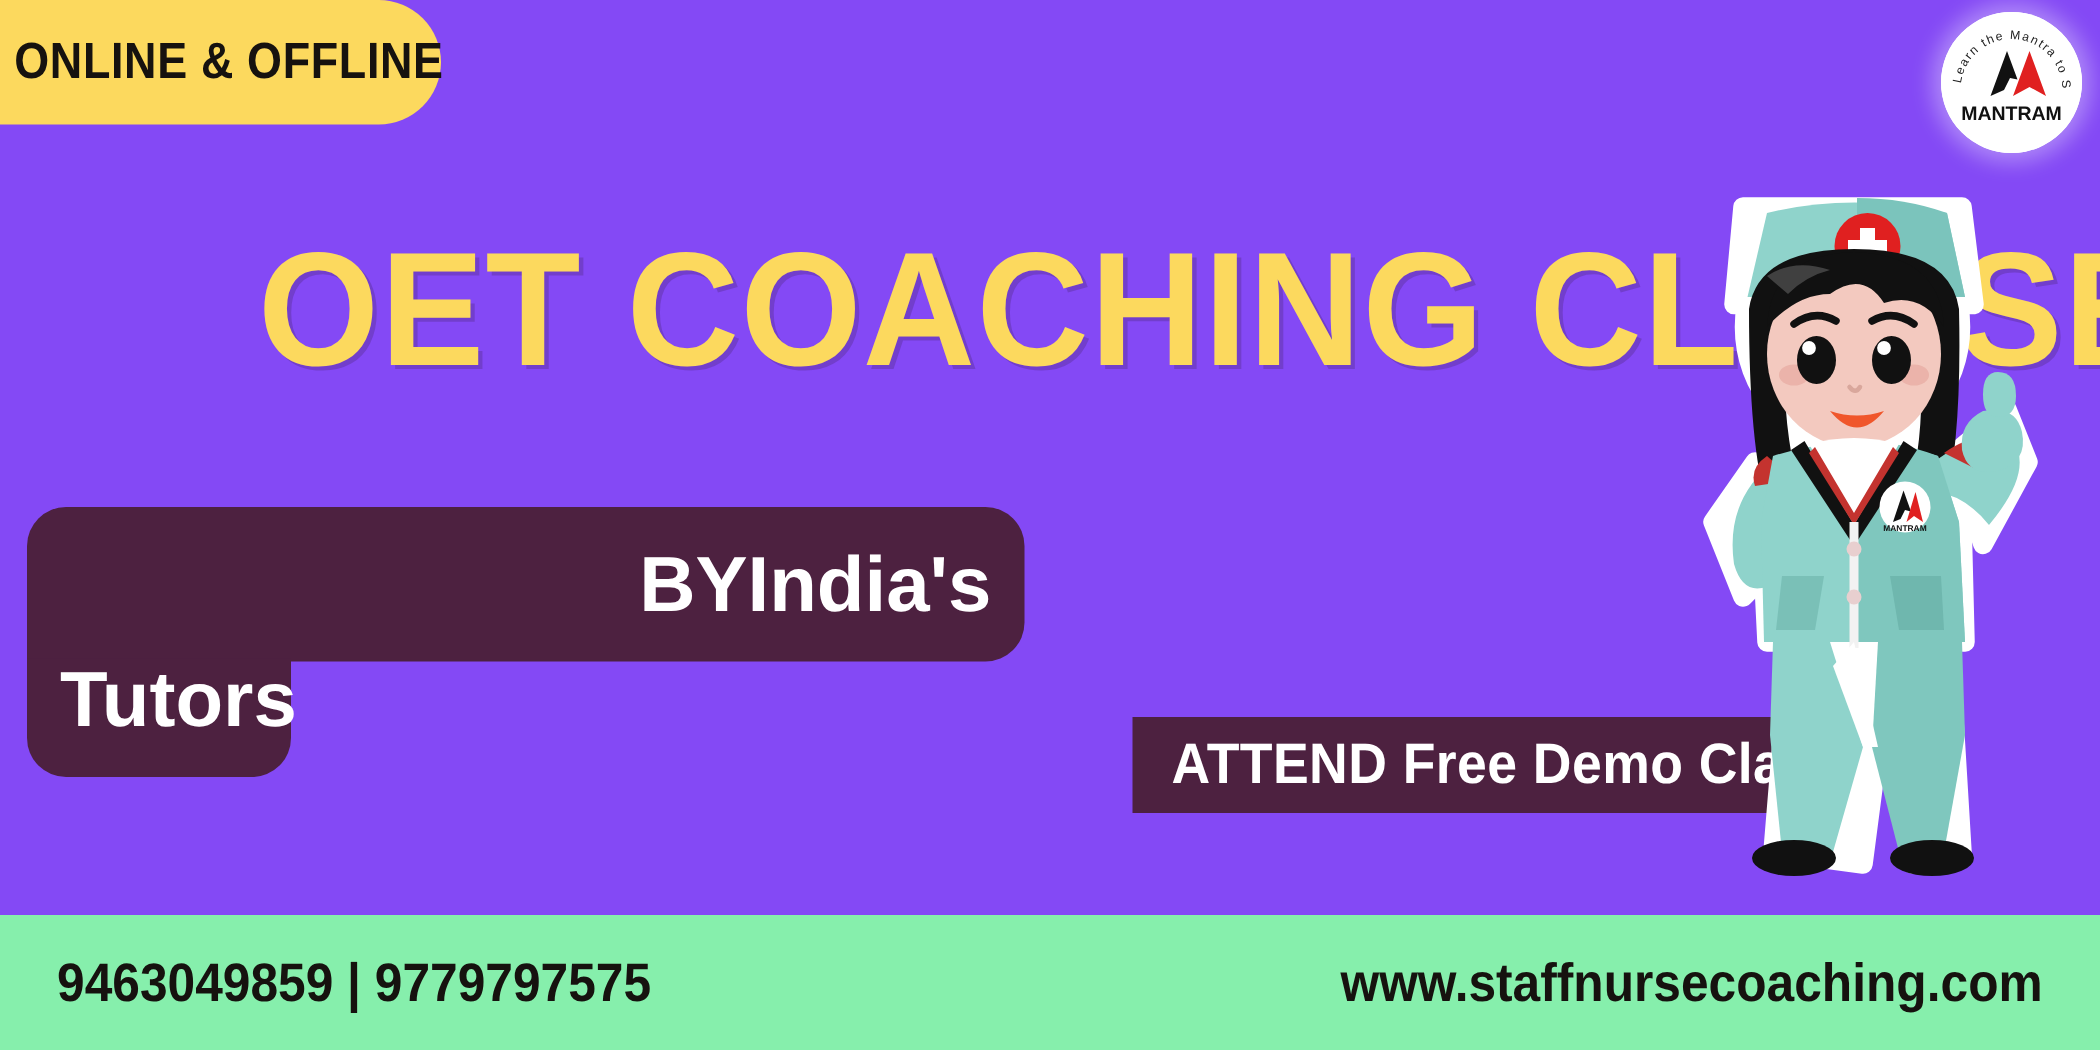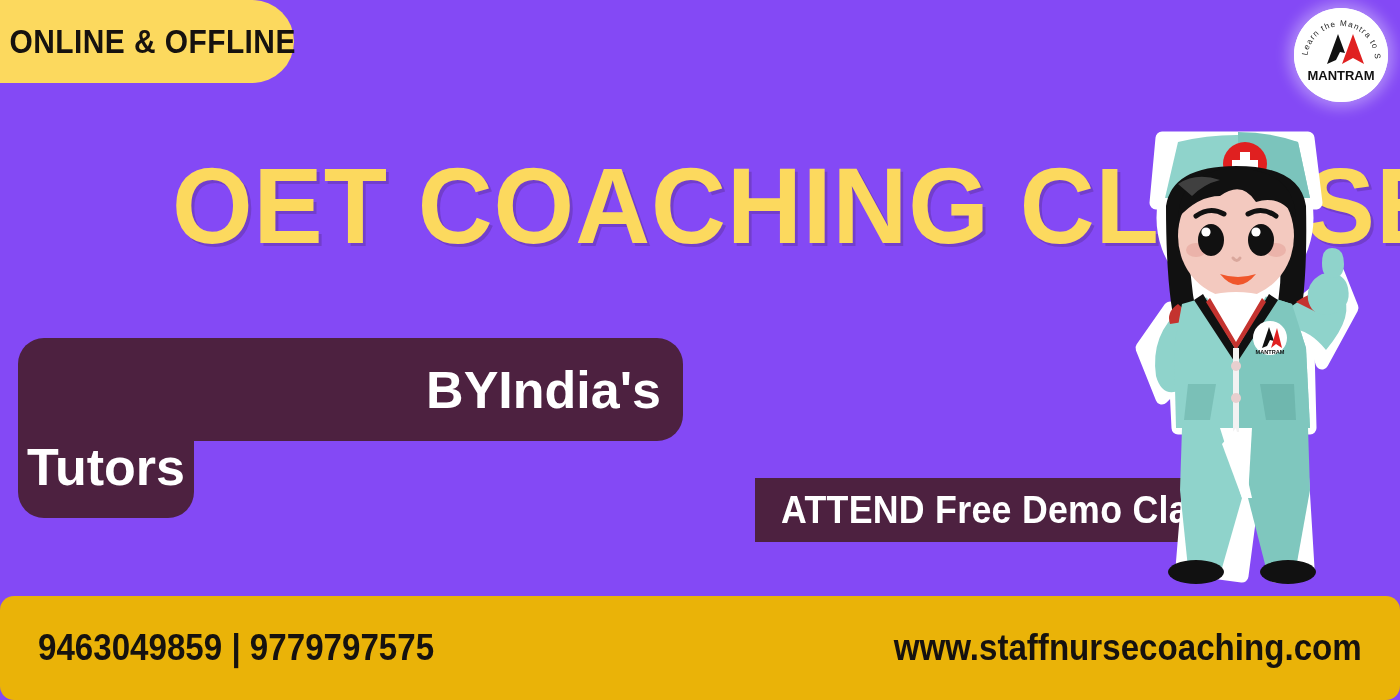--- a/index.html
+++ b/index.html
@@ -81,21 +81,20 @@
   }
   .subtitle-line {
     display: block;
     background: #4D2140;
     color: #ffffff;
     font-family: "Liberation Sans Narrow", "Liberation Sans", sans-serif;
     font-weight: bold;
     font-size: 52px;
     line-height: 1;
     box-sizing: border-box;
-    justify-content: center;
   }
   .subtitle-line-1 {
     width: 665px;
     height: 103px;
     border-top-left-radius: 26px;
     border-top-right-radius: 26px;
     border-bottom-right-radius: 26px;
     padding: 0 22px;
     display: flex;
     align-items: center;
@@ -138,29 +137,28 @@
     transform-origin: left center;
     white-space: nowrap;
   }
 
   
   .footer {
     position: absolute;
     left: 0;
     bottom: 0;
     width: 1400px;
-    height: 104px;
-    background: #eab308;
+    height: 90px;
+    background: #86efac;
     display: flex;
     align-items: center;
     justify-content: space-between;
     padding: 0 38px;
     box-sizing: border-box;
     z-index: 40;
-    border-radius: 14px;
   }
   .footer-phone, .footer-site {
     font-family: "Liberation Sans Narrow", "Liberation Sans", sans-serif;
     font-weight: bold;
     color: #16120f;
     white-space: nowrap;
   }
   .footer-phone { font-size: 36px; transform: scaleX(0.92); transform-origin: left center; }
   .footer-site  { font-size: 36px; transform: scaleX(0.92); transform-origin: right center; }
 

